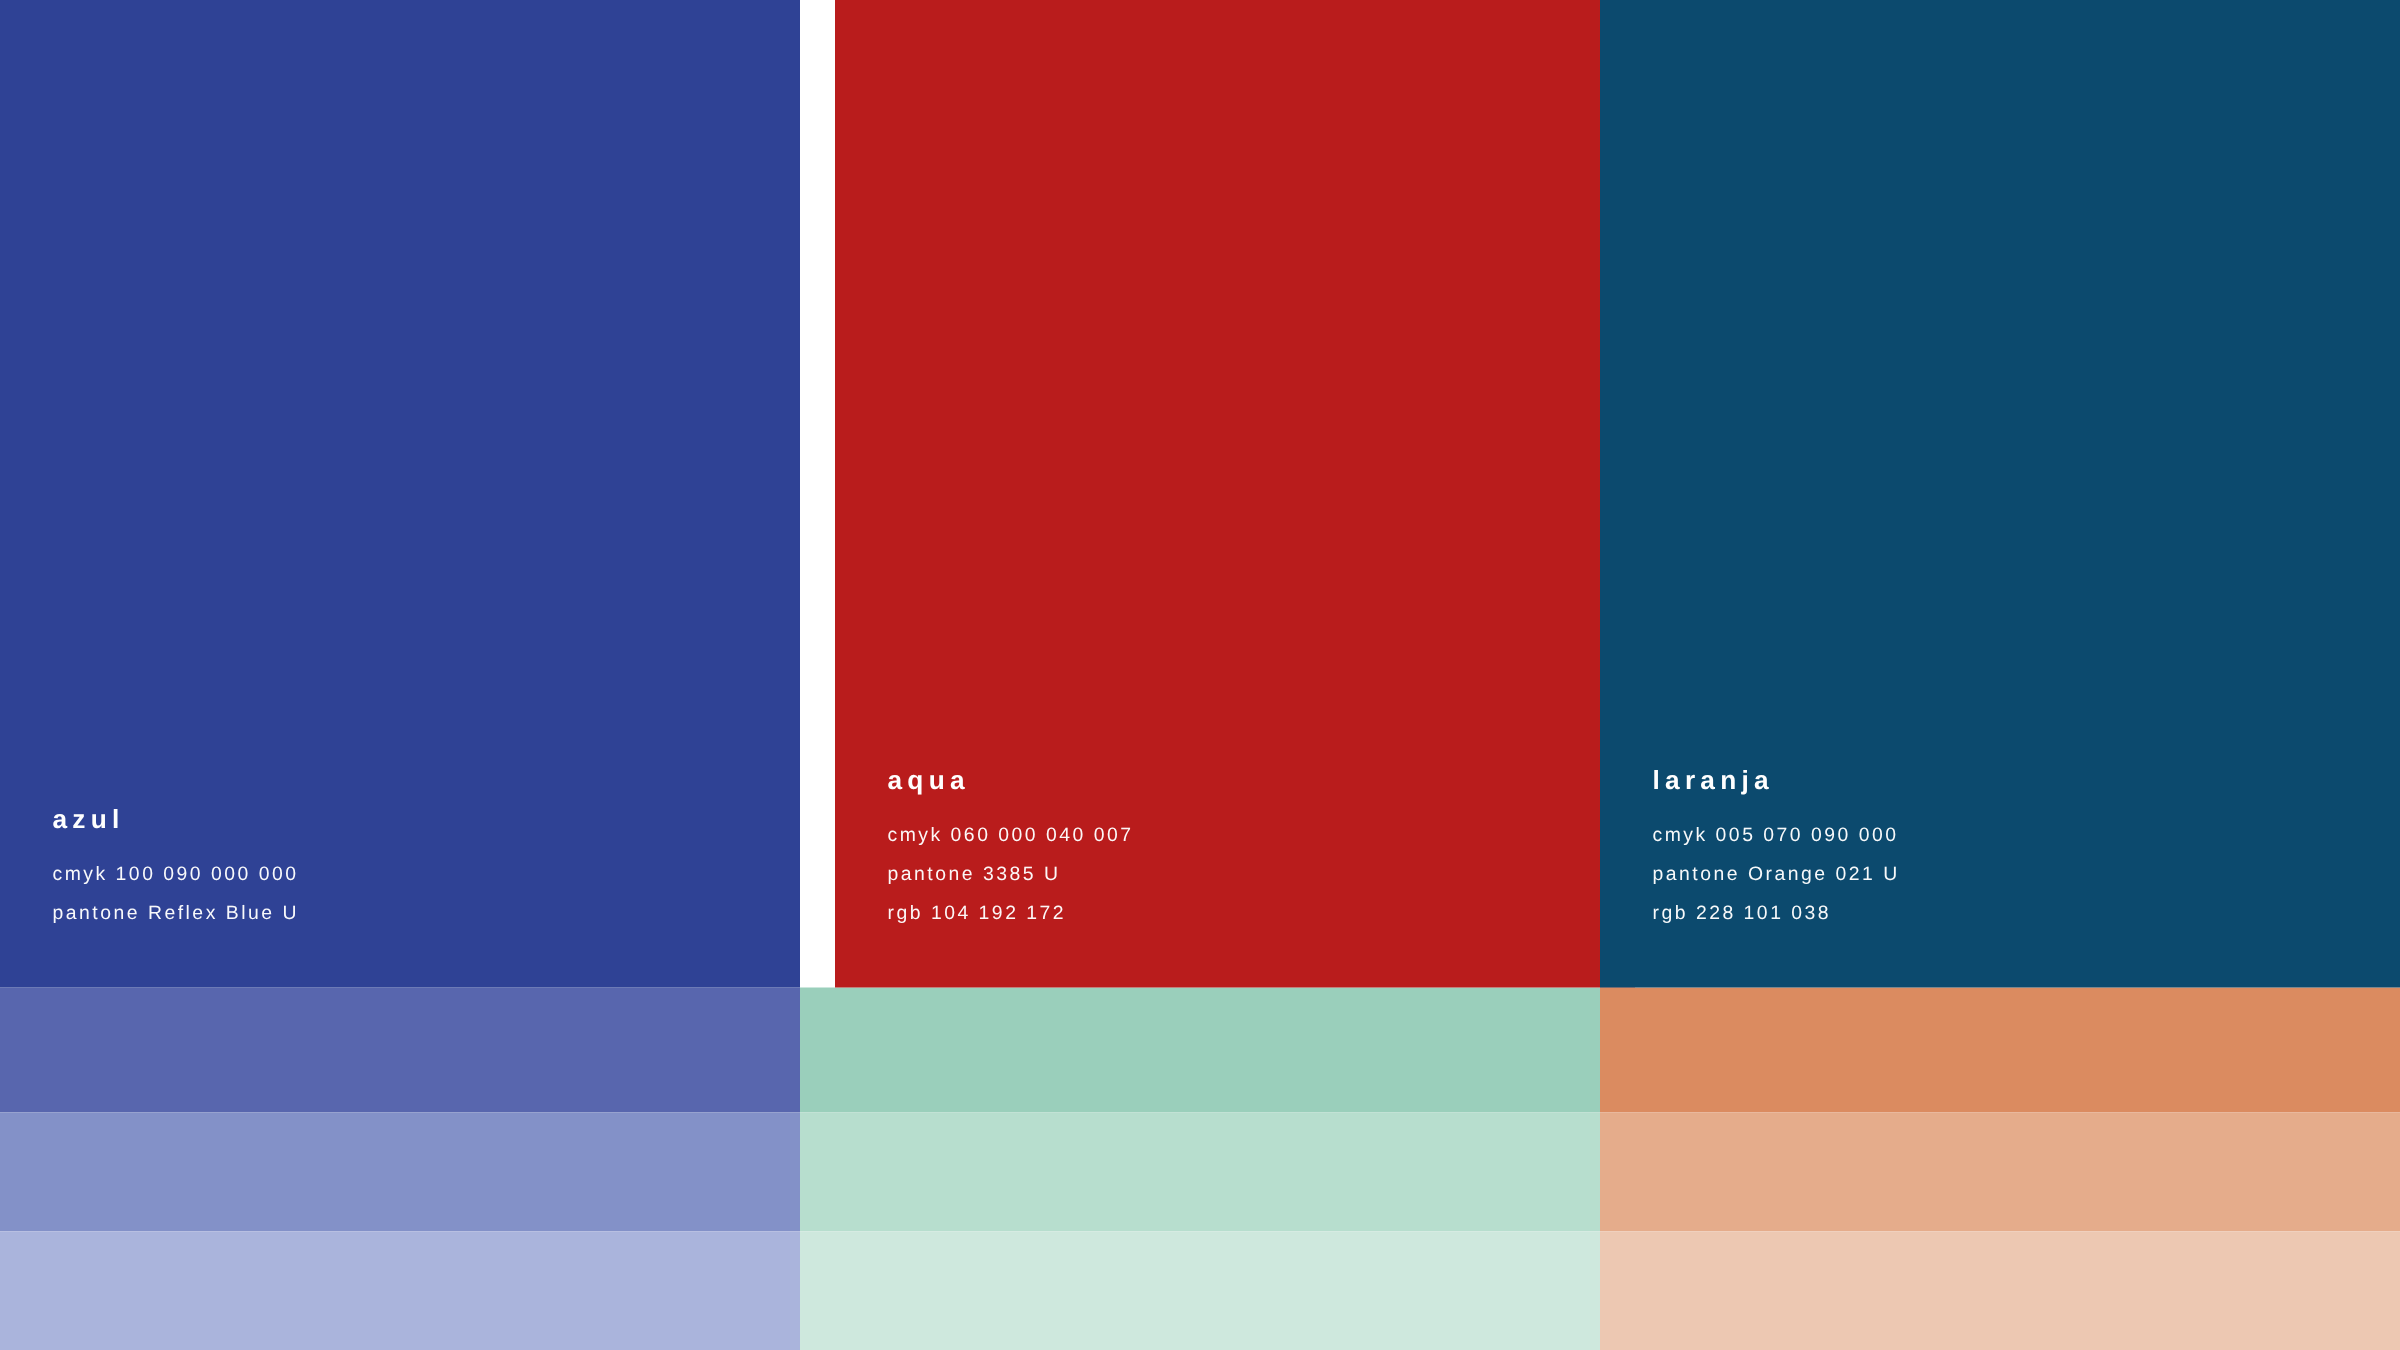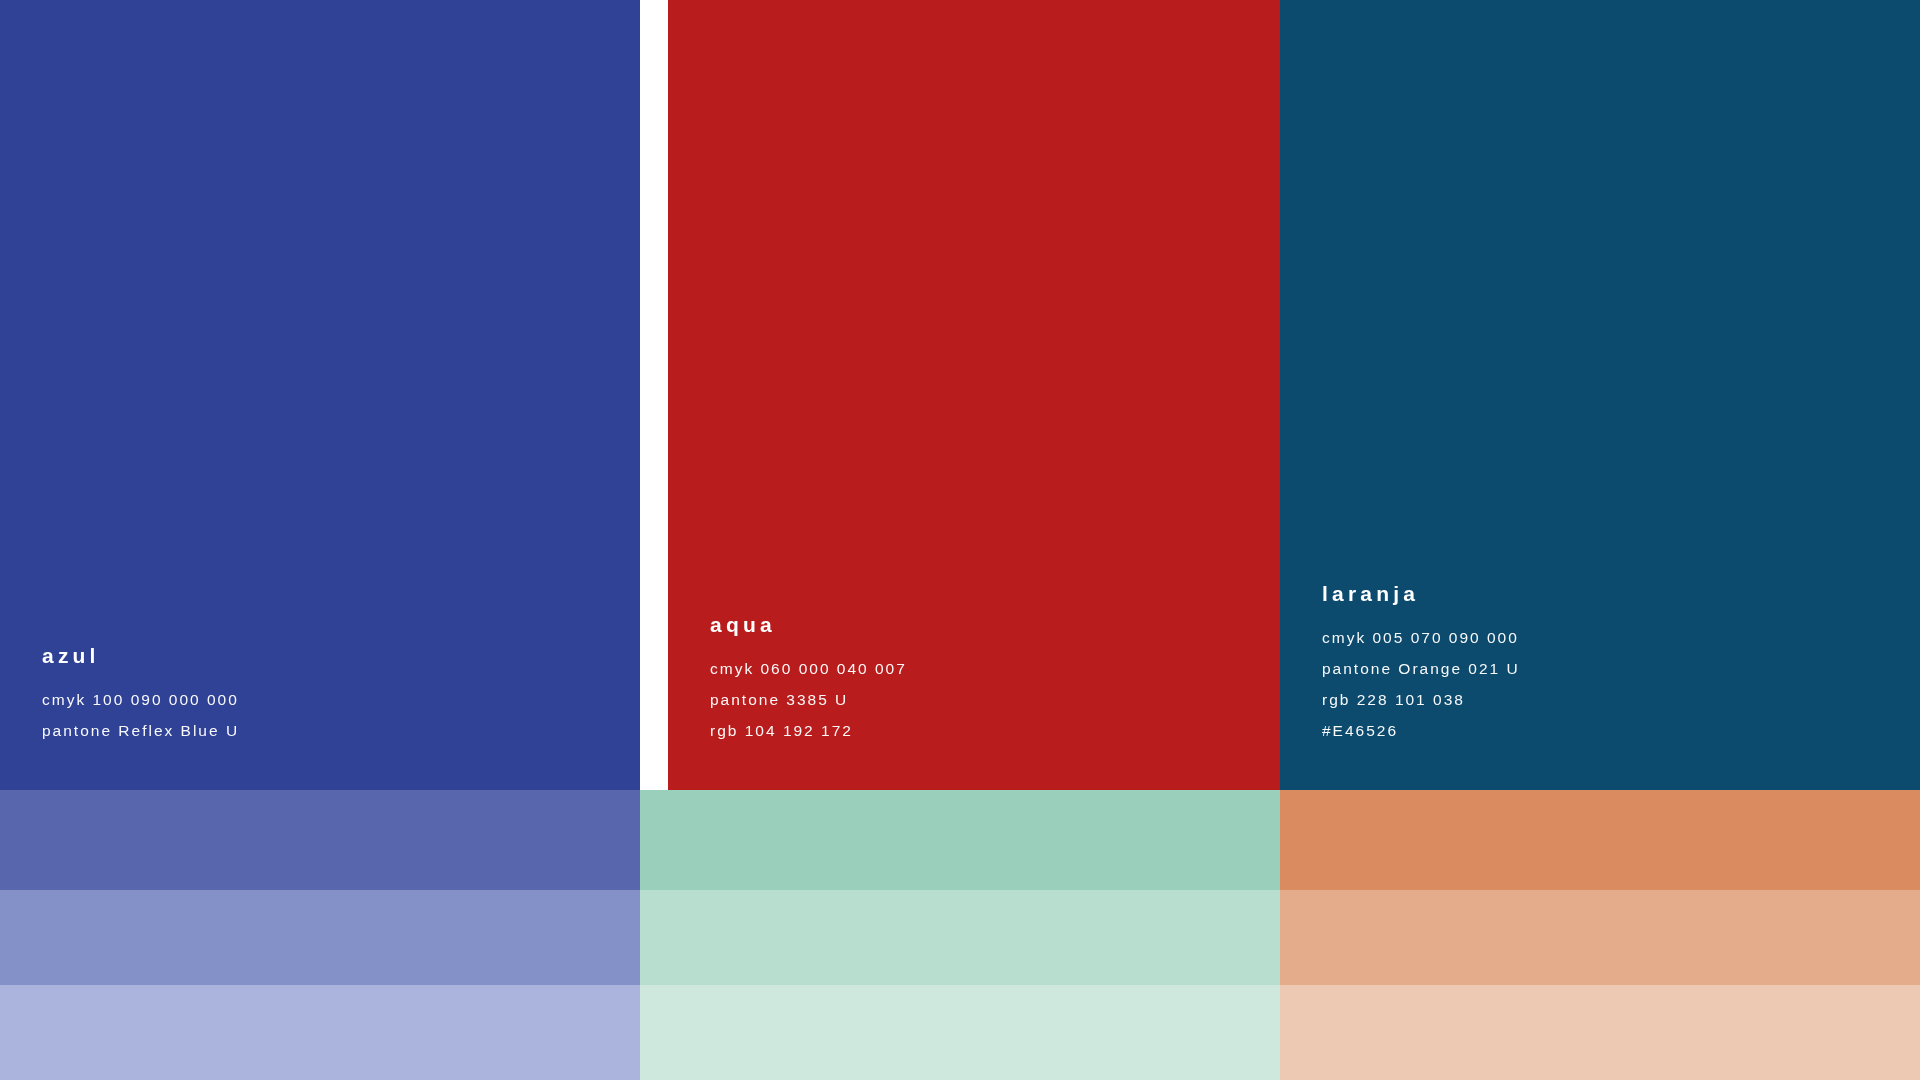--- a/index.html
+++ b/index.html
@@ -115,21 +115,20 @@
     </div>
   </div>
 
   <div class="column">
     <div class="swatch-main" style="background-color: #0c4a6e;">
       <div class="spec-block">
         <div class="spec-title">laranja</div>
         <div class="spec-line">cmyk 005 070 090 000</div>
         <div class="spec-line">pantone Orange 021 U</div>
         <div class="spec-line">rgb 228 101 038</div>
-        <div class="spec-line">#E46526</div>
       </div>
     </div>
     <div class="tints">
       <div class="tint tint-1" style="background-color: rgb(219, 139, 96);"></div>
       <div class="tint tint-2" style="background-color: rgb(229, 172, 139);"></div>
       <div class="tint tint-3" style="background-color: rgb(237, 200, 178);"></div>
     </div>
   </div>
 
 </div>

